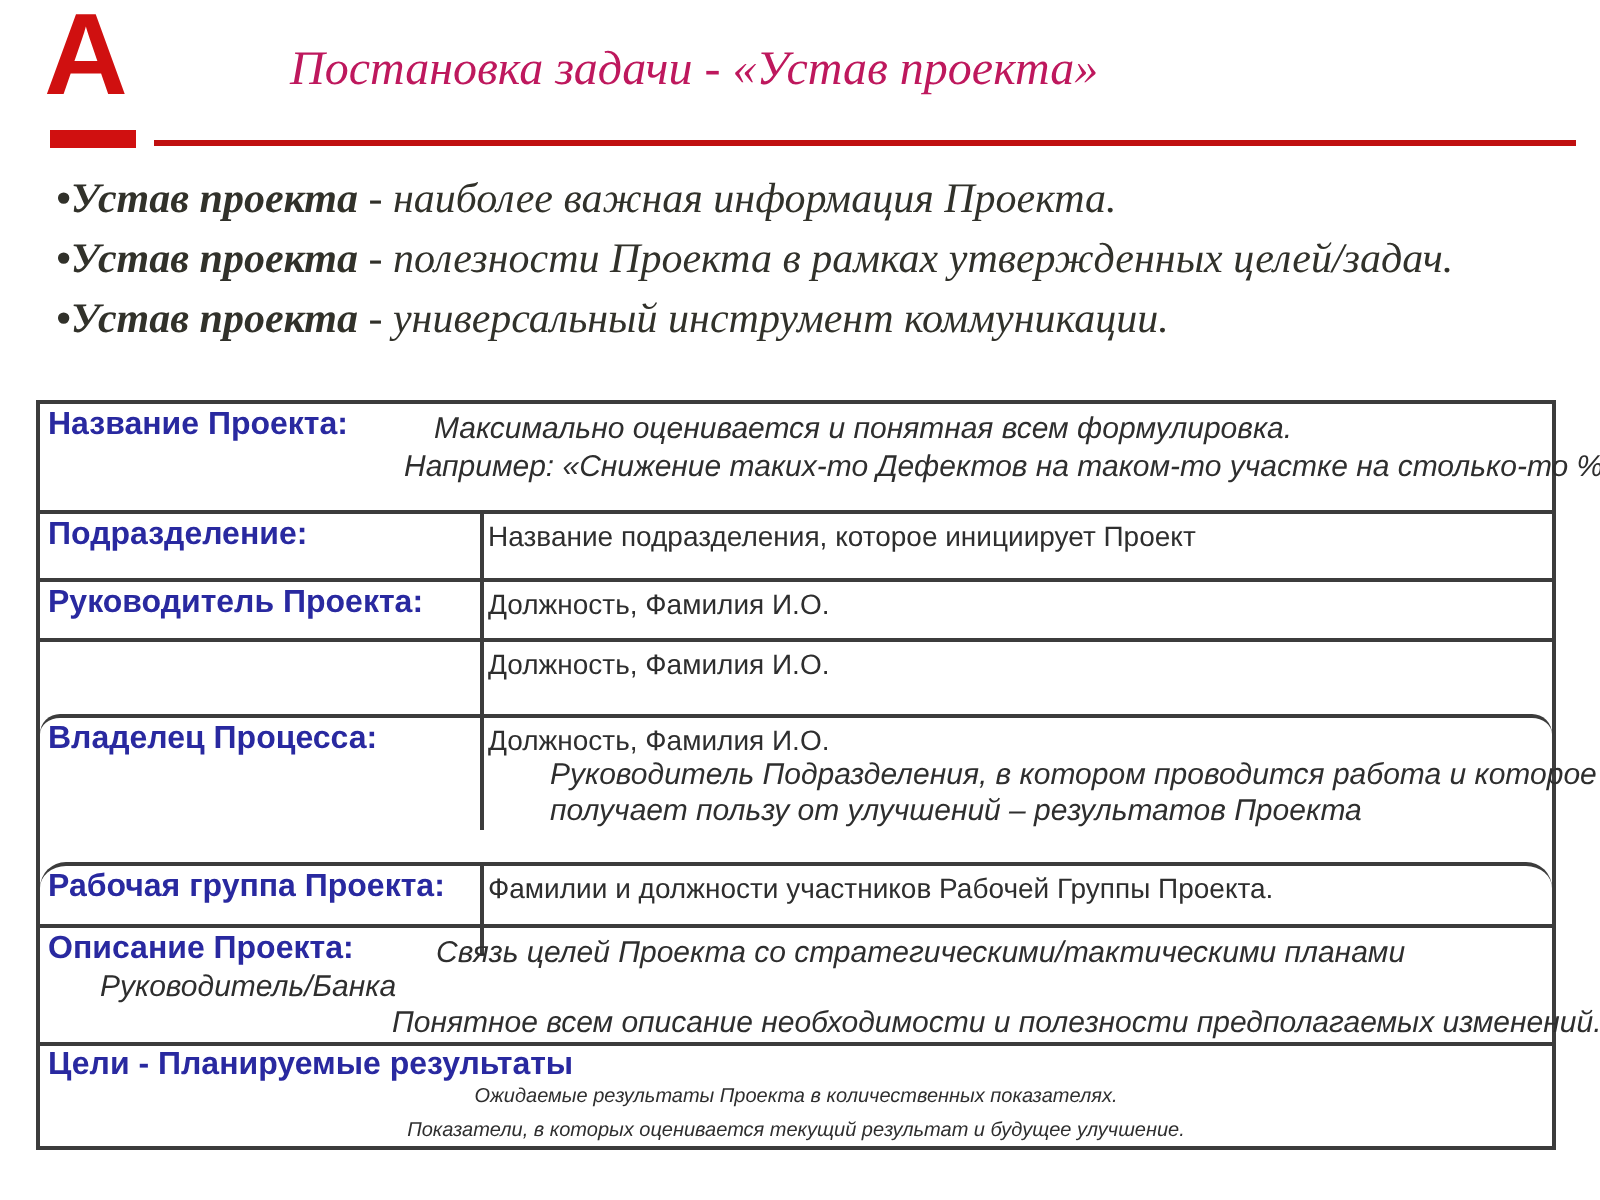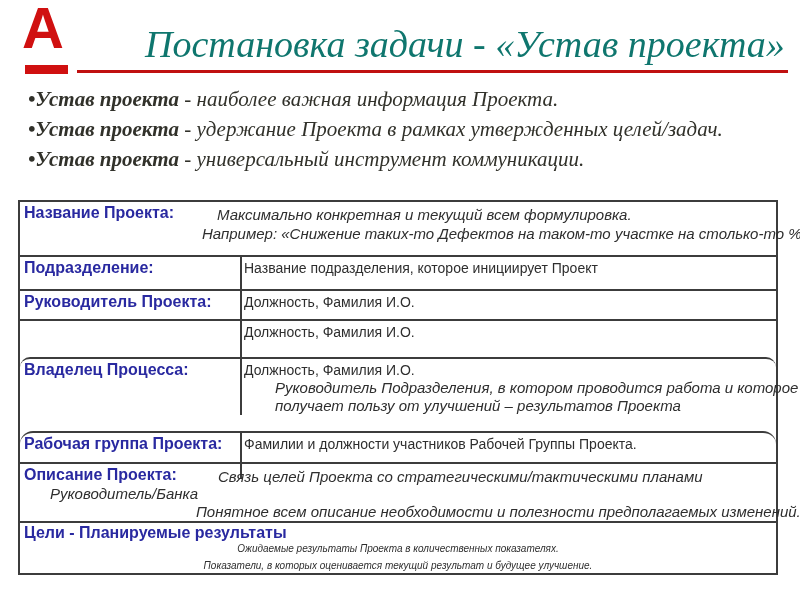--- a/index.html
+++ b/index.html
@@ -9,21 +9,21 @@
   
   .logo-letter{
     position:absolute;left:22px;top:-2px;
     font-family:"Liberation Sans",sans-serif;
     font-weight:bold;font-size:58px;line-height:60px;color:#d01010;
   }
   .logo-bar{position:absolute;left:25px;top:65px;width:43px;height:9px;background:#d01010;}
   .page-title{
     position:absolute;left:145px;top:22px;
     font-family:"Liberation Serif",serif;font-style:italic;
-    font-size:38px;color:#0f766e;white-space:nowrap;
+    font-size:24px;color:#be185d;white-space:nowrap;
   }
   .title-rule{position:absolute;left:77px;top:70px;width:711px;height:3px;background:#c01010;}
 
   
   .bullets{
     position:absolute;left:28px;top:84px;width:760px;
     font-family:"Liberation Serif",serif;font-style:italic;
     font-size:21px;color:#31312a;
   }
   .bullet-line{height:30px;line-height:30px;white-space:nowrap;}
@@ -55,29 +55,29 @@
 
 <div class="slide">
 
   <div class="logo-letter">А</div>
   <div class="logo-bar"></div>
   <div class="page-title">Постановка задачи - «Устав проекта»</div>
   <div class="title-rule"></div>
 
   <div class="bullets">
     <div class="bullet-line"><span class="b-bold">•</span><span class="b-bold">Устав проекта</span><span> - наиболее важная информация Проекта.</span></div>
-    <div class="bullet-line"><span class="b-bold">•</span><span class="b-bold">Устав проекта</span><span> - удержание Проекта в рамках утвержденных целей/задач.</span></div>
+    <div class="bullet-line"><span class="b-bold">•</span><span class="b-bold">Устав проекта</span><span> - полезности Проекта в рамках утвержденных целей/задач.</span></div>
     <div class="bullet-line"><span class="b-bold">•</span><span class="b-bold">Устав проекта</span><span> - универсальный инструмент коммуникации.</span></div>
   </div>
 
   <div class="charter">
 
     <div class="row" style="top:0;height:53px;">
       <div class="lbl">Название Проекта:</div>
-      <div class="ital" style="left:197px;top:4px;">Максимально конкретная и текущий всем формулировка.</div>
+      <div class="ital" style="left:197px;top:4px;">Максимально оценивается и понятная всем формулировка.</div>
       <div class="ital" style="left:182px;top:23px;">Например: «Снижение таких-то Дефектов на таком-то участке на столько-то %»</div>
     </div>
 
     <div class="row bt" style="top:53px;height:34px;">
       <div class="vline"></div>
       <div class="lbl">Подразделение:</div>
       <div class="cell-text">Название подразделения, которое инициирует Проект</div>
     </div>
 
     <div class="row bt" style="top:87px;height:30px;">

